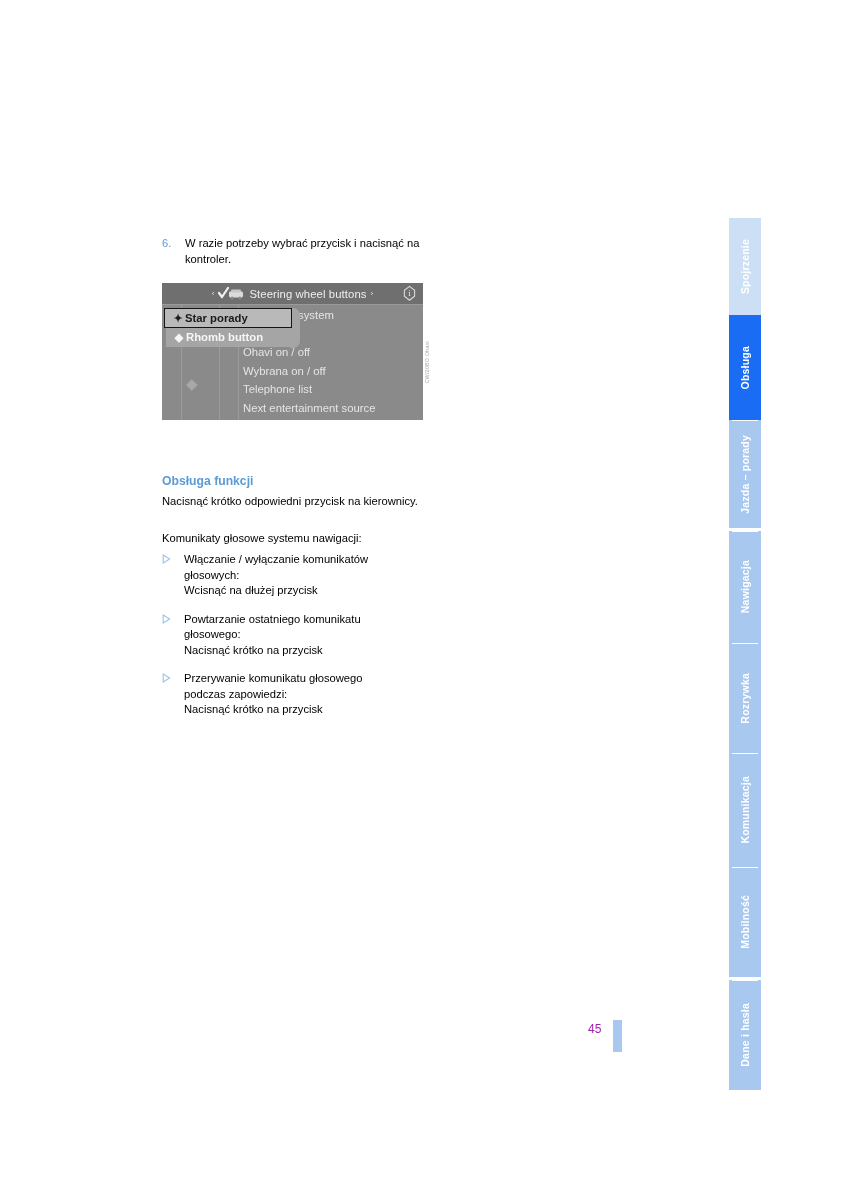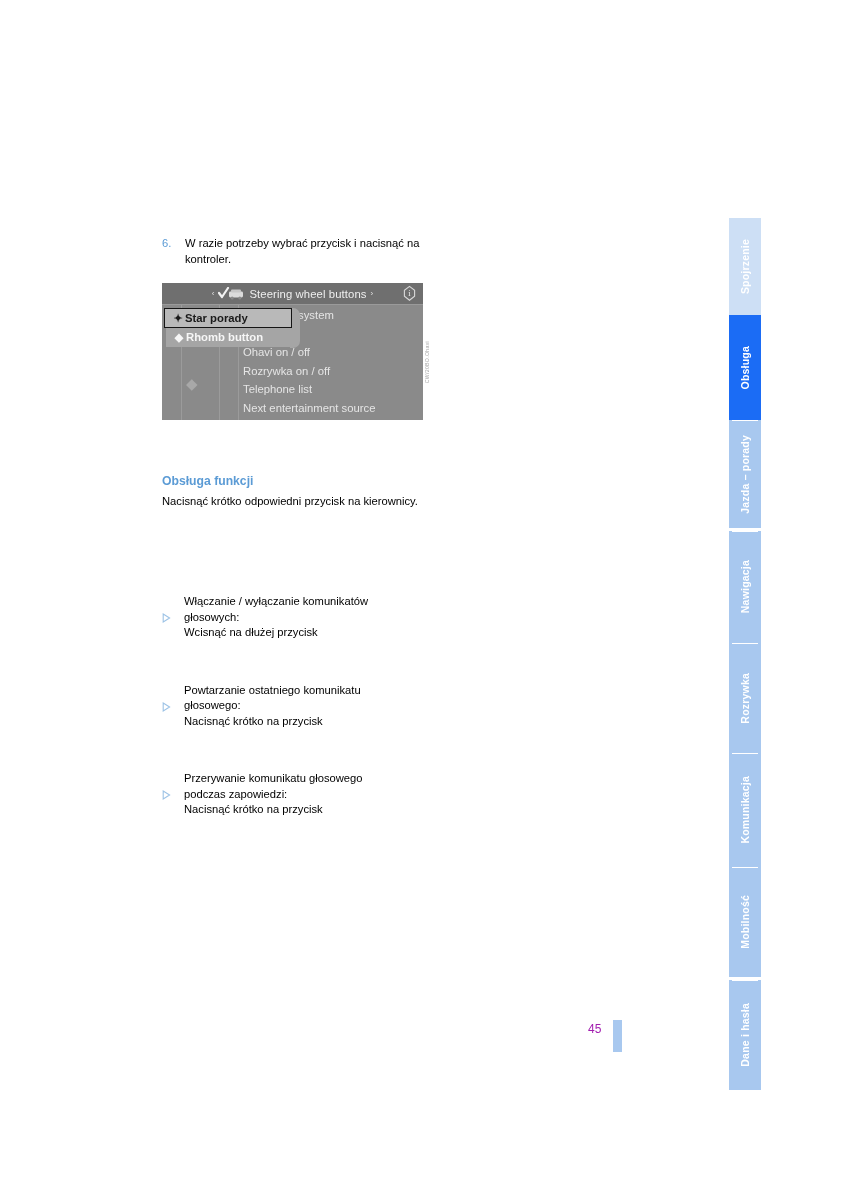--- a/index.html
+++ b/index.html
@@ -265,23 +265,22 @@
     font-size: 12.2px;
     font-weight: bold;
     color: #5b9bd5;
   }
   #para-2 { position: absolute; left: 162px; top: 494px; width: 268px; }
   #para-3 { position: absolute; left: 162px; top: 531px; width: 268px; }
 
   #bullets { position: absolute; left: 162px; top: 552px; width: 272px; }
   .bullet-row {
     display: flex;
-    align-items: center;
+    align-items: flex-start;
     margin-bottom: 13px;
-    margin-top: 42px;
   }
   .bullet-mark {
     flex: 0 0 22px;
     width: 22px;
     padding-top: 2px;
     line-height: 0;
   }
   .bullet-body {
     flex: 1 1 auto;
     font-size: 11.2px;
@@ -346,21 +345,21 @@
       <div class="col-sep" id="col-sep-1"></div>
       <div class="col-sep" id="col-sep-2"></div>
       <div class="col-sep" id="col-sep-3"></div>
 
       <div id="left-diamond">◆</div>
 
       <div id="idrive-menu">
         <div class="menu-item">out of nav. system</div>
         <div class="menu-item">tion on / off</div>
         <div class="menu-item">Ohavi on / off</div>
-        <div class="menu-item">Rozrywka on / off</div>
+        <div class="menu-item">Wybrana on / off</div>
         <div class="menu-item">Telephone list</div>
         <div class="menu-item">Next entertainment source</div>
       </div>
 
       <div id="popup">
         <div id="popup-tab"></div>
         <div class="popup-row" id="popup-row-star">
           <span class="glyph">✦</span>
           <span>Star porady</span>
         </div>
@@ -374,20 +373,21 @@
 
     <div id="fig-code">
       <span>CW/20BO.Ohavi</span>
     </div>
   </div>
 
 
   <div id="section-heading">Obsługa funkcji</div>
 
   <div id="para-2" class="para">Nacisnąć krótko odpowiedni przycisk na kierownicy.</div>
+  <div id="para-3" class="para">Komunikaty głosowe systemu nawigacji:</div>
 
   <div id="bullets">
 
     <div class="bullet-row">
       <div class="bullet-mark">
         <svg width="9" height="10" viewBox="0 0 9 10">
             <path d="M1.2 1 L7.6 5 L1.2 9 Z" fill="none" stroke="#9dc3e6" stroke-width="1.1"></path>
           </svg>
       </div>
       <div class="bullet-body">

